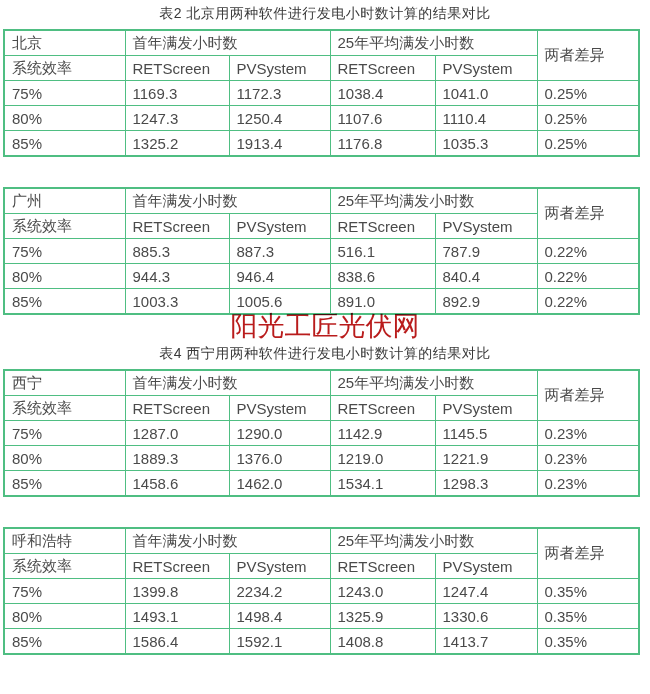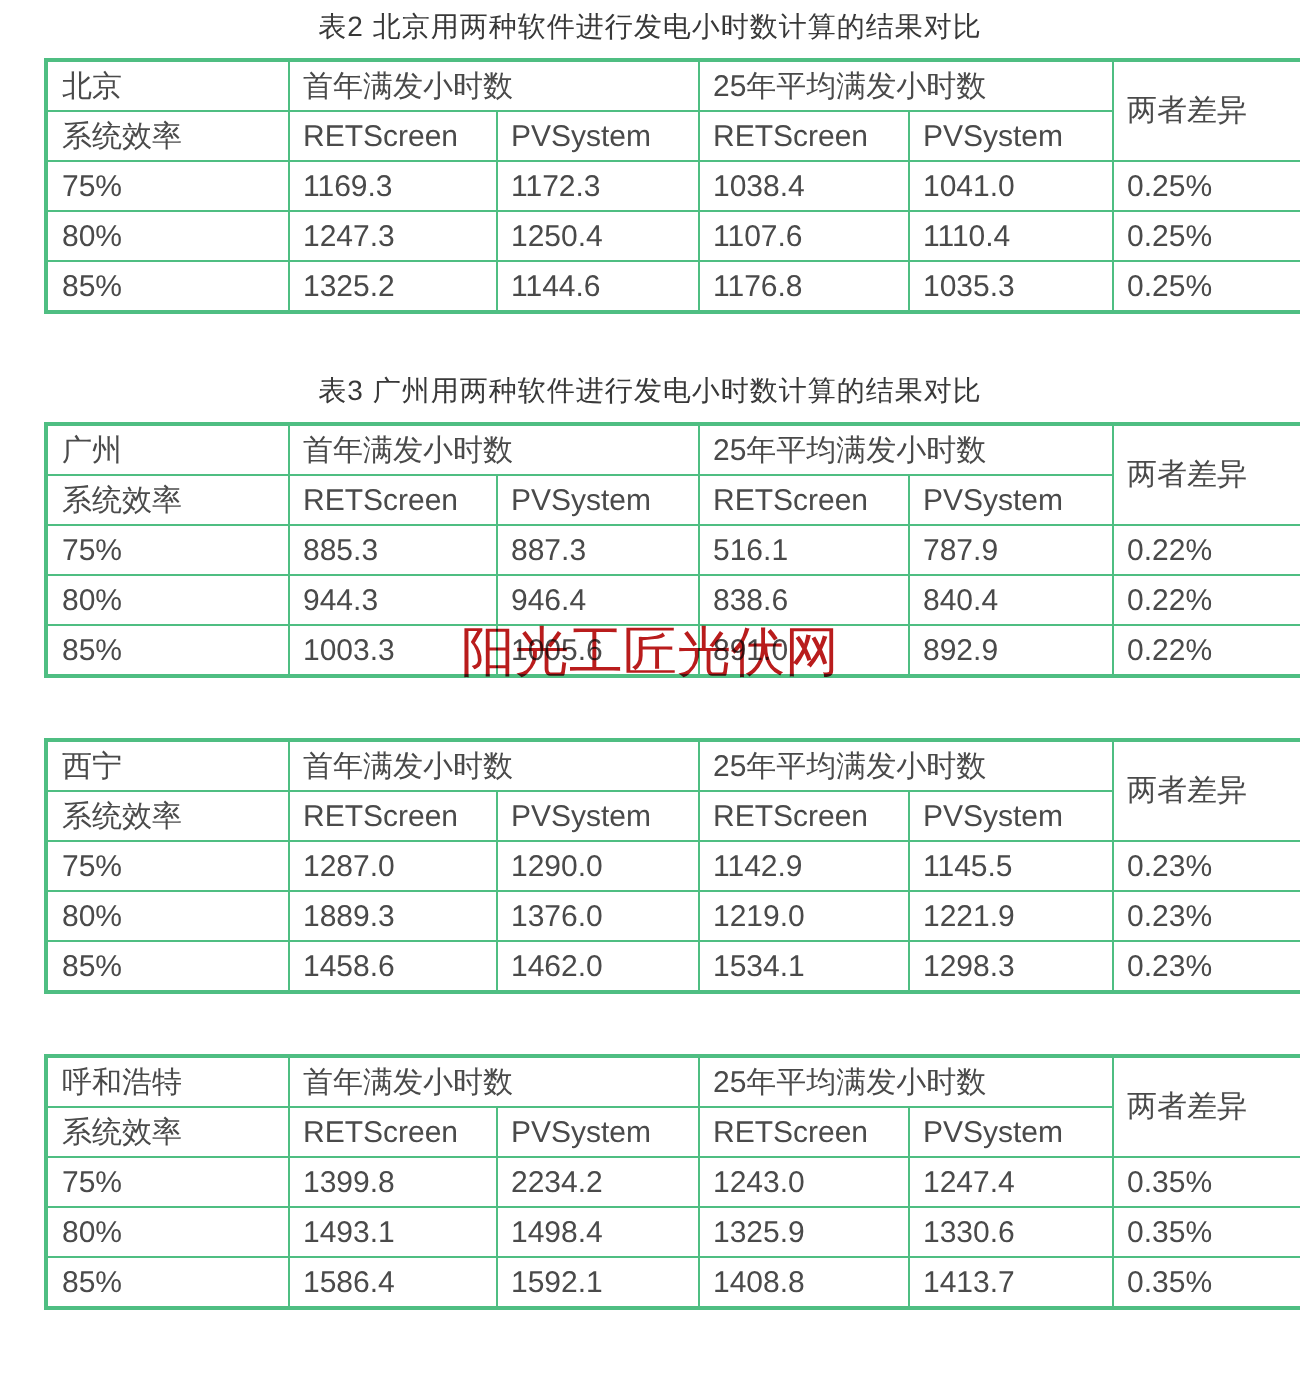--- a/index.html
+++ b/index.html
@@ -12,21 +12,21 @@
     position: relative;
     width: 650px;
     height: 694px;
     background: #ffffff;
     overflow: hidden;
   }
   .content {
     padding-top: 5px;
   }
   .block {
-    padding: 0 22px;
+    padding: 0 3px;
     margin-bottom: 30px;
   }
   .tbl-title {
     text-align: center;
     font-size: 14px;
     line-height: 17px;
     color: #383838;
     margin-bottom: 7px;
     letter-spacing: 0.5px;
   }
@@ -109,31 +109,30 @@
           <td>80%</td>
           <td>1247.3</td>
           <td>1250.4</td>
           <td>1107.6</td>
           <td>1110.4</td>
           <td>0.25%</td>
         </tr>
         <tr>
           <td>85%</td>
           <td>1325.2</td>
-          <td>1144.6</td>
+          <td>1913.4</td>
           <td>1176.8</td>
           <td>1035.3</td>
           <td>0.25%</td>
         </tr>
       </tbody>
         </table>
     </div>
 
     <div class="block">
-      <div class="tbl-title">表3 广州用两种软件进行发电小时数计算的结果对比</div>
       <table class="tbl">
         <colgroup>
             <col class="c1">
             <col class="c2">
             <col class="c3">
             <col class="c4">
             <col class="c5">
             <col class="c6">
           </colgroup>
         <tbody>
@@ -172,20 +171,21 @@
           <td>1005.6</td>
           <td>891.0</td>
           <td>892.9</td>
           <td>0.22%</td>
         </tr>
       </tbody>
         </table>
     </div>
 
     <div class="block">
+      <div class="tbl-title">表4 西宁用两种软件进行发电小时数计算的结果对比</div>
       <table class="tbl">
         <colgroup>
             <col class="c1">
             <col class="c2">
             <col class="c3">
             <col class="c4">
             <col class="c5">
             <col class="c6">
           </colgroup>
         <tbody>

